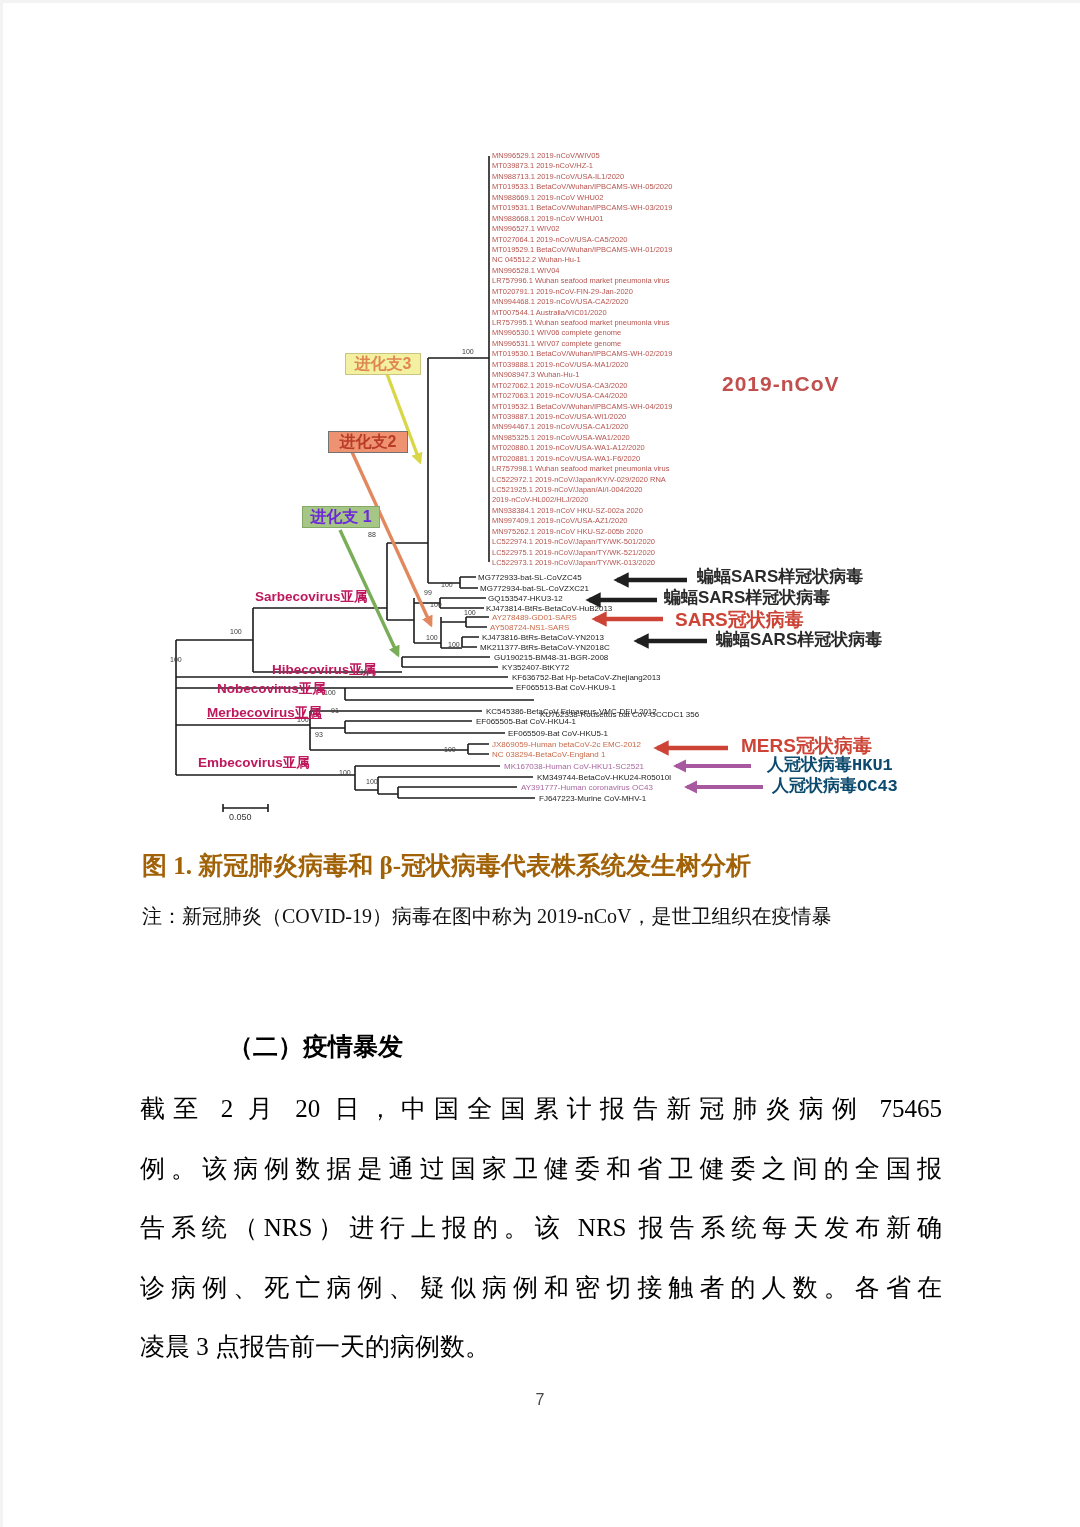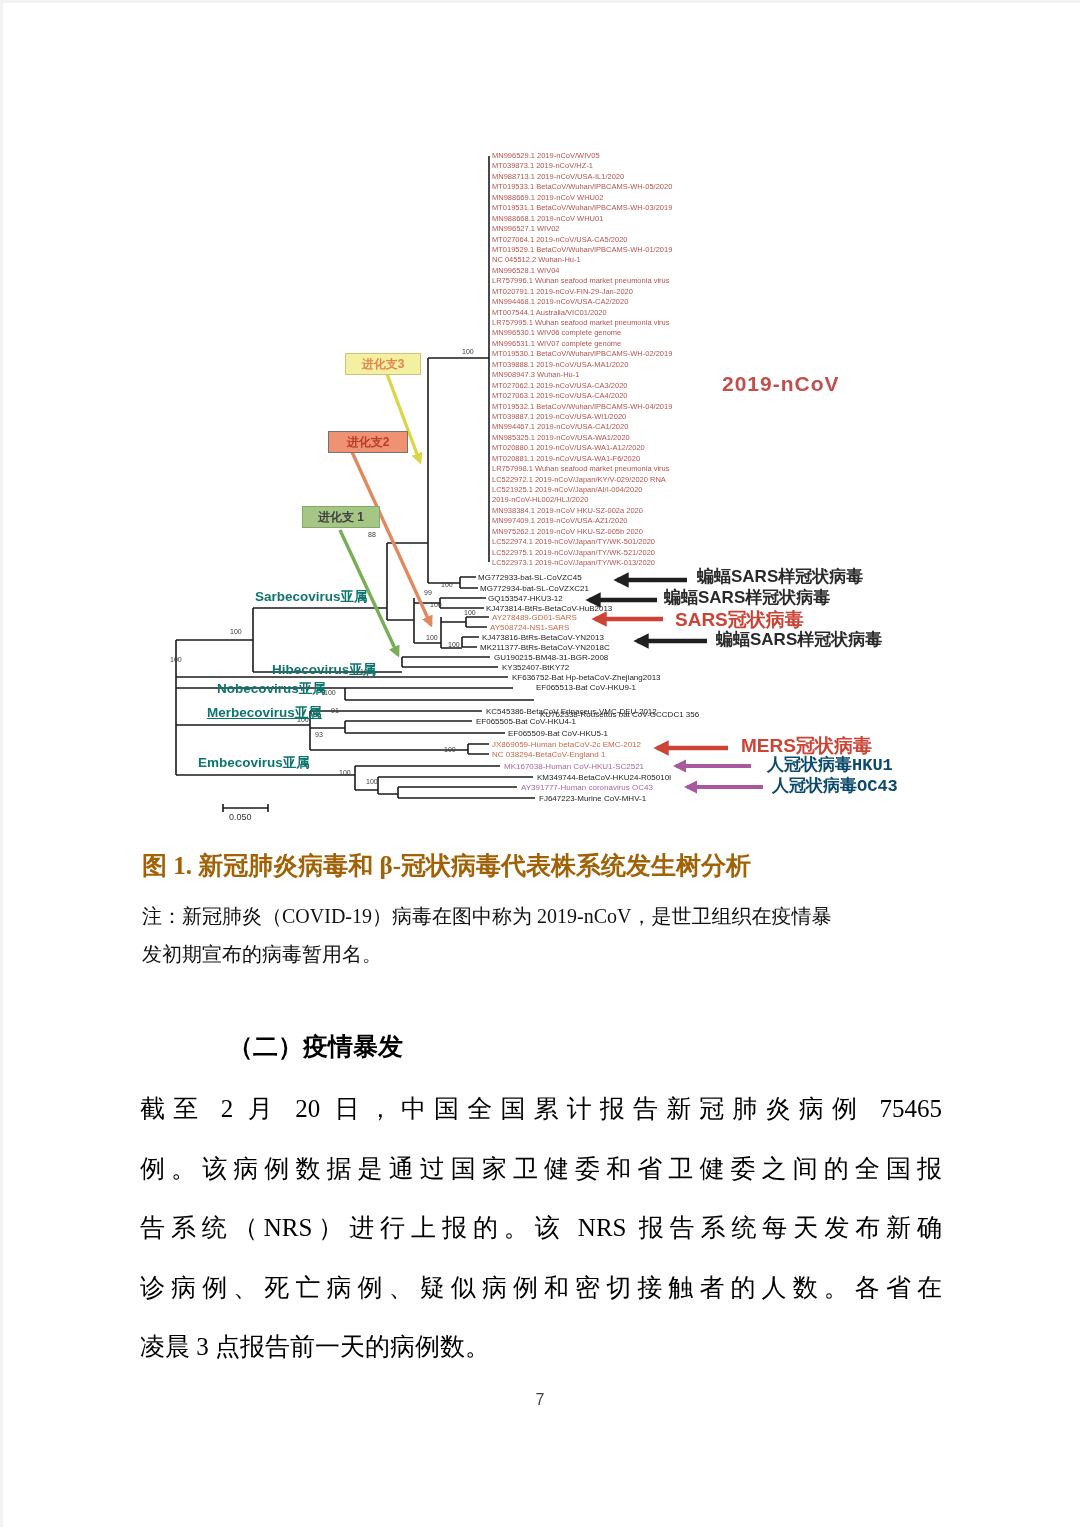--- a/index.html
+++ b/index.html
@@ -17,26 +17,26 @@
   .tip{position:absolute;font-size:8px;line-height:9px;white-space:nowrap;color:#222;}
   .tip.c-orange{color:#c96a4a;}
   .tip.c-purple{color:#a967a1;}
   .boot{position:absolute;font-size:7px;line-height:7px;color:#3a3a3a;
         font-family:"Liberation Sans","DejaVu Sans",sans-serif;}
   
   .group-label{position:absolute;left:722px;top:372px;font-size:21px;font-weight:bold;
                letter-spacing:1px;color:#c0504d;font-family:"Liberation Sans","DejaVu Sans",sans-serif;}
   
   .clade-box{position:absolute;height:20px;line-height:20px;text-align:center;
-             font-size:12px;font-weight:bold;font-family:"Liberation Sans","DejaVu Sans",sans-serif;}
+             font-size:16px;font-weight:bold;font-family:"Liberation Sans","DejaVu Sans",sans-serif;}
   .box3{left:345px;top:353px;width:74px;background:#f3f0a2;border:1px solid #c9c47e;color:#e0874f;}
   .box2{left:328px;top:431px;width:78px;background:#ee9272;border:1px solid #737373;color:#b93c28;}
-  .box1{left:302px;top:506px;width:76px;background:#a6c686;border:1px solid #85a868;color:#404040;}
-  
-  .subgenus{position:absolute;font-size:13.5px;font-weight:bold;color:#0f766e;
+  .box1{left:302px;top:506px;width:76px;background:#a6c686;border:1px solid #85a868;color:#6d28d9;}
+  
+  .subgenus{position:absolute;font-size:13.5px;font-weight:bold;color:#be185d;
             font-family:"Liberation Sans","DejaVu Sans",sans-serif;white-space:nowrap;}
   .sg1{left:255px;top:588px;} .sg2{left:272px;top:661px;} .sg3{left:217px;top:680px;}
   .sg4{left:207px;top:704px;text-decoration:underline;} .sg5{left:198px;top:754px;}
   
   .anno{position:absolute;font-size:17px;font-weight:bold;white-space:nowrap;color:#2a2a2a;
         font-family:"Liberation Sans","DejaVu Sans",sans-serif;}
   .anno.c-red{color:#cd4437;font-size:19px;}
   .anno.c-purple{color:#0c4a6e;font-family:Liberation Mono, monospace;}
   .t1{left:697px;top:565px;} .t2{left:664px;top:586px;} .t3{left:675px;top:607px;}
   .t4{left:716px;top:628px;} .t5{left:741px;top:733px;} .t6{left:767px;top:753px;}
@@ -171,21 +171,21 @@
       <div class="tip c-black" style="left: 480px; top: 584px; position: absolute;">MG772934-bat-SL-CoVZXC21</div>
       <div class="tip c-black" style="left: 488px; top: 594px; position: absolute;">GQ153547-HKU3-12</div>
       <div class="tip c-black" style="left: 486px; top: 604px; position: absolute;">KJ473814-BtRs-BetaCoV-HuB2013</div>
       <div class="tip c-orange" style="left: 492px; top: 613px; position: absolute;">AY278489-GD01-SARS</div>
       <div class="tip c-orange" style="left: 490px; top: 623px; position: absolute;">AY508724-NS1-SARS</div>
       <div class="tip c-black" style="left: 482px; top: 633px; position: absolute;">KJ473816-BtRs-BetaCoV-YN2013</div>
       <div class="tip c-black" style="left: 480px; top: 643px; position: absolute;">MK211377-BtRs-BetaCoV-YN2018C</div>
       <div class="tip c-black" style="left: 494px; top: 653px; position: absolute;">GU190215-BM48-31-BGR-2008</div>
       <div class="tip c-black" style="left: 502px; top: 663px; position: absolute;">KY352407-BtKY72</div>
       <div class="tip c-black" style="left: 512px; top: 673px; position: absolute;">KF636752-Bat Hp-betaCoV-Zhejiang2013</div>
-      <div class="tip c-black" style="left: 536px; top: 683px; position: absolute;">EF065513-Bat CoV-HKU9-1</div>
+      <div class="tip c-black" style="left: 516px; top: 683px; position: absolute;">EF065513-Bat CoV-HKU9-1</div>
       <div class="tip c-black" style="left: 540px; top: 710px; position: absolute;">KU762338-Rousettus bat CoV-GCCDC1 356</div>
       <div class="tip c-black" style="left: 486px; top: 707px; position: absolute;">KC545386-BetaCoV Erinaceus-VMC-DEU-2012</div>
       <div class="tip c-black" style="left: 476px; top: 717px; position: absolute;">EF065505-Bat CoV-HKU4-1</div>
       <div class="tip c-black" style="left: 508px; top: 729px; position: absolute;">EF065509-Bat CoV-HKU5-1</div>
       <div class="tip c-orange" style="left: 492px; top: 740px; position: absolute;">JX869059-Human betaCoV-2c EMC-2012</div>
       <div class="tip c-orange" style="left: 492px; top: 750px; position: absolute;">NC 038294-BetaCoV-England 1</div>
       <div class="tip c-purple" style="left: 504px; top: 762px; position: absolute;">MK167038-Human CoV-HKU1-SC2521</div>
       <div class="tip c-black" style="left: 537px; top: 773px; position: absolute;">KM349744-BetaCoV-HKU24-R05010I</div>
       <div class="tip c-purple" style="left: 521px; top: 783px; position: absolute;">AY391777-Human coronavirus OC43</div>
       <div class="tip c-black" style="left: 539px; top: 794px; position: absolute;">FJ647223-Murine CoV-MHV-1</div>
@@ -230,21 +230,20 @@
   <div class="anno t4">蝙蝠SARS样冠状病毒</div>
   <div class="anno t5 c-red">MERS冠状病毒</div>
   <div class="anno t6 c-purple">人冠状病毒HKU1</div>
   <div class="anno t7 c-purple">人冠状病毒OC43</div>
 
   <div class="scale-label">0.050</div>
 
   <div class="caption">图 1. 新冠肺炎病毒和 β-冠状病毒代表株系统发生树分析</div>
   <div class="note">
     <div>注：新冠肺炎（COVID-19）病毒在图中称为 2019-nCoV，是世卫组织在疫情暴</div>
-    <div>发初期宣布的病毒暂用名。</div>
   </div>
 
   <div class="heading">（二）疫情暴发</div>
 
   <div class="body-block">
       <div class="body-line">截至 2 月 20 日，中国全国累计报告新冠肺炎病例 75465</div>
       <div class="body-line">例。该病例数据是通过国家卫健委和省卫健委之间的全国报</div>
       <div class="body-line">告系统（NRS）进行上报的。该 NRS 报告系统每天发布新确</div>
       <div class="body-line">诊病例、死亡病例、疑似病例和密切接触者的人数。各省在</div>
       <div class="body-line">凌晨 3 点报告前一天的病例数。</div>

